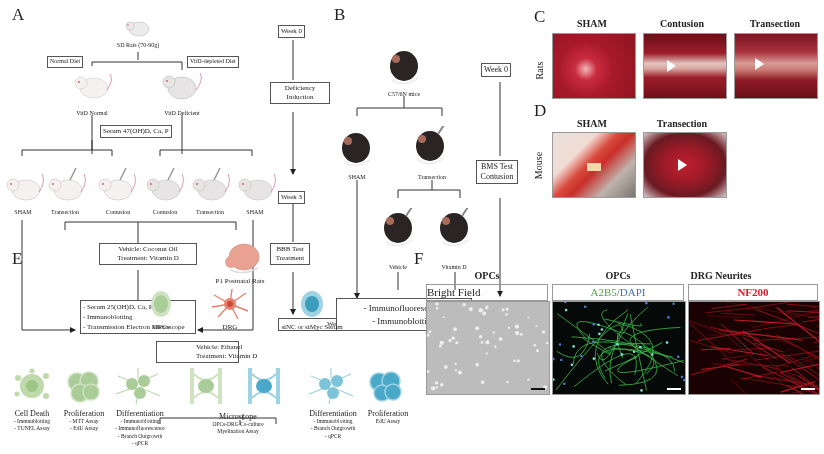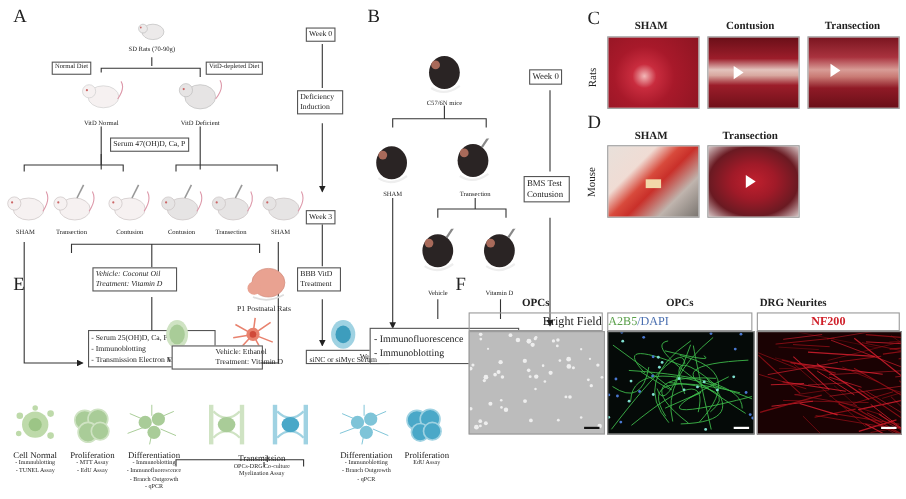--- a/index.html
+++ b/index.html
@@ -1,20 +1,20 @@
 <!DOCTYPE html>
 <html><head>
 <meta charset="utf-8">
 <style>
   html,body{margin:0;padding:0;background:#fff;}
   body{width:824px;height:454px;position:relative;overflow:hidden;font-family:"Liberation Serif",serif;color:#222;}
   .abs{position:absolute;}
   .lbl{position:absolute;font-family:"Liberation Serif",serif;font-size:17px;color:#222;line-height:1;}
   .t{position:absolute;font-size:6px;white-space:nowrap;line-height:1;text-align:center;}
-  .box{position:absolute;border:1px solid #555;background:#fff;font-size:7px;line-height:1.25;white-space:nowrap;box-sizing:border-box;padding:1px 2px;}
+  .box{position:absolute;border:1px solid #555;background:#fff;font-size:7px;text-align:center;line-height:1.25;white-space:nowrap;box-sizing:border-box;padding:1px 2px;}
   svg.full{position:absolute;left:0;top:0;width:824px;height:454px;pointer-events:none;}
   .hdr{position:absolute;font-weight:bold;font-size:10px;text-align:center;white-space:nowrap;}
   .photo{position:absolute;border:1px solid #999;overflow:hidden;}
   .rot{position:absolute;transform:rotate(-90deg);transform-origin:center;font-size:10px;white-space:nowrap;}
   .ttl{font-size:8px;}
   .sub{font-size:5.5px;line-height:1.35;}
 </style>
 </head>
 <body>
 
@@ -129,34 +129,34 @@
   <path d="M35,26 Q42,16 38,8" stroke="#d9a" stroke-width="1" fill="none"></path>
   </svg>
   </div>
 <div class="t" style="left:8px;top:209px;width:30px;">SHAM</div>
 <div class="t" style="left:45px;top:209px;width:40px;">Transection</div>
 <div class="t" style="left:98px;top:209px;width:40px;">Contusion</div>
 <div class="t" style="left:145px;top:209px;width:40px;">Contusion</div>
 <div class="t" style="left:190px;top:209px;width:40px;">Transection</div>
 <div class="t" style="left:240px;top:209px;width:30px;">SHAM</div>
 
-<div class="box" style="left:84px;top:243px;width:77px;font-style:italic;">
+<div class="box" style="left:99px;top:243px;width:98px;">
   <div>Vehicle: Coconut Oil</div>
   <div>Treatment: Vitamin D</div>
 </div>
 <div class="box" style="left:80px;top:300px;width:116px;text-align:left;line-height:1.45;">
   <div>- Serum 25(OH)D, Ca, P</div>
   <div>- Immunoblotting</div>
   <div>- Transmission Electron Microscope</div>
 </div>
 
 <div class="box" style="left:278px;top:25px;">Week 0</div>
-<div class="box" style="left:270px;top:82px;width:42px;white-space:normal;">Deficiency Induction</div>
+<div class="box" style="left:270px;top:82px;width:60px;white-space:normal;">Deficiency Induction</div>
 <div class="box" style="left:278px;top:191px;">Week 3</div>
-<div class="box" style="left:270px;top:243px;width:40px;white-space:normal;">BBB VitD Treatment</div>
+<div class="box" style="left:270px;top:243px;width:40px;white-space:normal;">BBB Test Treatment</div>
 <div class="box" style="left:278px;top:318px;padding-left:48px;">Week 11</div>
 
 <div class="lbl" style="left:334px;top:6px;">B</div>
 <div id="b-mice">
     <svg width="40" height="42" style="position: absolute; left: 384px; top: 46px;">
       <ellipse cx="20" cy="20" rx="14" ry="15" fill="#2a2424"></ellipse>
   <circle cx="12" cy="13" r="4" fill="#a86a5a"></circle>
   <path d="M8,34 Q20,42 34,32" stroke="#eee" stroke-width="2" fill="none"></path>
   </svg>
     <svg width="40" height="42" style="position: absolute; left: 336px; top: 128px;">
@@ -239,21 +239,21 @@
   <circle cx="22" cy="17" r="6" fill="#e8826e"></circle>
   <circle cx="22" cy="17" r="3" fill="#d04a3a"></circle>
 </svg>
 <svg class="abs" style="left:300px;top:290px;" width="24" height="28">
   <ellipse cx="12" cy="14" rx="11" ry="13" fill="#9fd2e2"></ellipse>
   <ellipse cx="12" cy="14" rx="7" ry="8" fill="#3d9dbd"></ellipse>
 </svg>
 <div class="t" style="left:145px;top:324px;width:32px;font-size:7px;">OPCs</div>
 <div class="t" style="left:215px;top:324px;width:30px;font-size:7px;">DRG</div>
 <div class="t" style="left:270px;top:324px;width:84px;font-size:7px;">siNC or siMyc Serum</div>
-<div class="box" style="left:156px;top:314px;width:83px;font-size:7px;padding-left:39px;">
+<div class="box" style="left:156px;top:341px;width:83px;font-size:7px;padding-left:39px;">
   <div>Vehicle: Ethanol</div>
   <div>Treatment: Vitamin D</div>
 </div>
 
 <svg class="abs" style="left:12px;top:368px;" width="40" height="36">
   <circle cx="20" cy="18" r="12" fill="#bedaaa"></circle>
   <circle cx="20" cy="18" r="6" fill="#9cc586"></circle>
   <g fill="#bedaaa">
       <circle cx="6" cy="10" r="3"></circle>
       <circle cx="34" cy="8" r="3"></circle>
@@ -305,59 +305,59 @@
 <svg class="abs" style="left:365px;top:368px;" width="40" height="36">
   <g fill="#4aa8c8" stroke="#9fd2e2" stroke-width="1.5">
     <circle cx="14" cy="14" r="9"></circle>
       <circle cx="26" cy="13" r="9"></circle>
       <circle cx="17" cy="25" r="8"></circle>
       <circle cx="28" cy="24" r="8"></circle>
   </g>
 </svg>
 
 <div class="t" style="left:4px;top:410px;width:56px;">
-  <div class="ttl">Cell Normal</div>
+  <div class="ttl">Cell Death</div>
   <div class="sub">- Immnublotting</div>
   <div class="sub">- TUNEL Assay</div>
 </div>
 <div class="t" style="left:58px;top:410px;width:52px;">
   <div class="ttl">Proliferation</div>
   <div class="sub">- MTT Assay</div>
   <div class="sub">- EdU Assay</div>
 </div>
 <div class="t" style="left:108px;top:410px;width:64px;">
   <div class="ttl">Differentiation</div>
   <div class="sub">- Immunoblotting</div>
   <div class="sub">- Immunofluorescence</div>
   <div class="sub">- Branch Outgrowth</div>
   <div class="sub">- qPCR</div>
 </div>
 <div class="t" style="left:200px;top:413px;width:76px;">
-  <div class="ttl">Transmission</div>
+  <div class="ttl">Microscope</div>
   <div class="sub">OPCs-DRG Co-culture</div>
   <div class="sub">Myelination Assay</div>
 </div>
 <div class="t" style="left:302px;top:410px;width:62px;">
   <div class="ttl">Differentiation</div>
   <div class="sub">- Immunoblotting</div>
   <div class="sub">- Branch Outgrowth</div>
   <div class="sub">- qPCR</div>
 </div>
 <div class="t" style="left:362px;top:410px;width:52px;">
   <div class="ttl">Proliferation</div>
   <div class="sub">EdU Assay</div>
 </div>
 
 <div class="lbl" style="left:414px;top:250px;">F</div>
 <div class="hdr" style="left:426px;top:270px;width:122px;">OPCs</div>
 <div class="hdr" style="left:552px;top:270px;width:132px;">OPCs</div>
 <div class="hdr" style="left:656px;top:270px;width:130px;">DRG Neurites</div>
 
-<div class="abs" style="left:426px;top:284px;width:122px;height:17px;border:1px solid #999;box-sizing:border-box;text-align:right;font-size:11px;line-height:15px;">Bright Field</div>
-<div class="abs" style="left:552px;top:284px;width:132px;height:17px;border:1px solid #999;box-sizing:border-box;font-size:11px;line-height:15px;">
+<div class="abs" style="left:426px;top:284px;width:122px;height:17px;border:1px solid #999;box-sizing:border-box;text-align:left;font-size:11px;line-height:15px;">Bright Field</div>
+<div class="abs" style="left:552px;top:284px;width:132px;height:17px;border:1px solid #999;box-sizing:border-box;text-align:center;font-size:11px;line-height:15px;">
   <span style="color:#5aa04a;">A2B5</span><span style="color:#4a6fb0;">/</span><span style="color:#4a6fb0;">DAPI</span>
 </div>
 <div class="abs" style="left:688px;top:284px;width:130px;height:17px;border:1px solid #999;box-sizing:border-box;text-align:center;font-size:11px;line-height:15px;color:#d0202a;font-weight:bold;">NF200</div>
 
 <div class="photo" style="left:426px;top:301px;width:122px;height:92px;background:#bcbcbc;">
   <svg width="122" height="92" id="bf-dots">
       <circle cx="59.83062414266118" cy="51.59264403292181" r="1.1385699588477367" fill="#eeeeee"></circle>
       <circle cx="29.765217764060356" cy="40.77530864197531" r="1.6076594650205762" fill="#eeeeee"></circle>
       <circle cx="9.584070644718793" cy="80.85612139917696" r="1.7073045267489713" fill="#eeeeee"></circle>
       <circle cx="50.12051611796982" cy="26.168415637860086" r="1.9375051440329218" fill="#eeeeee"></circle>

